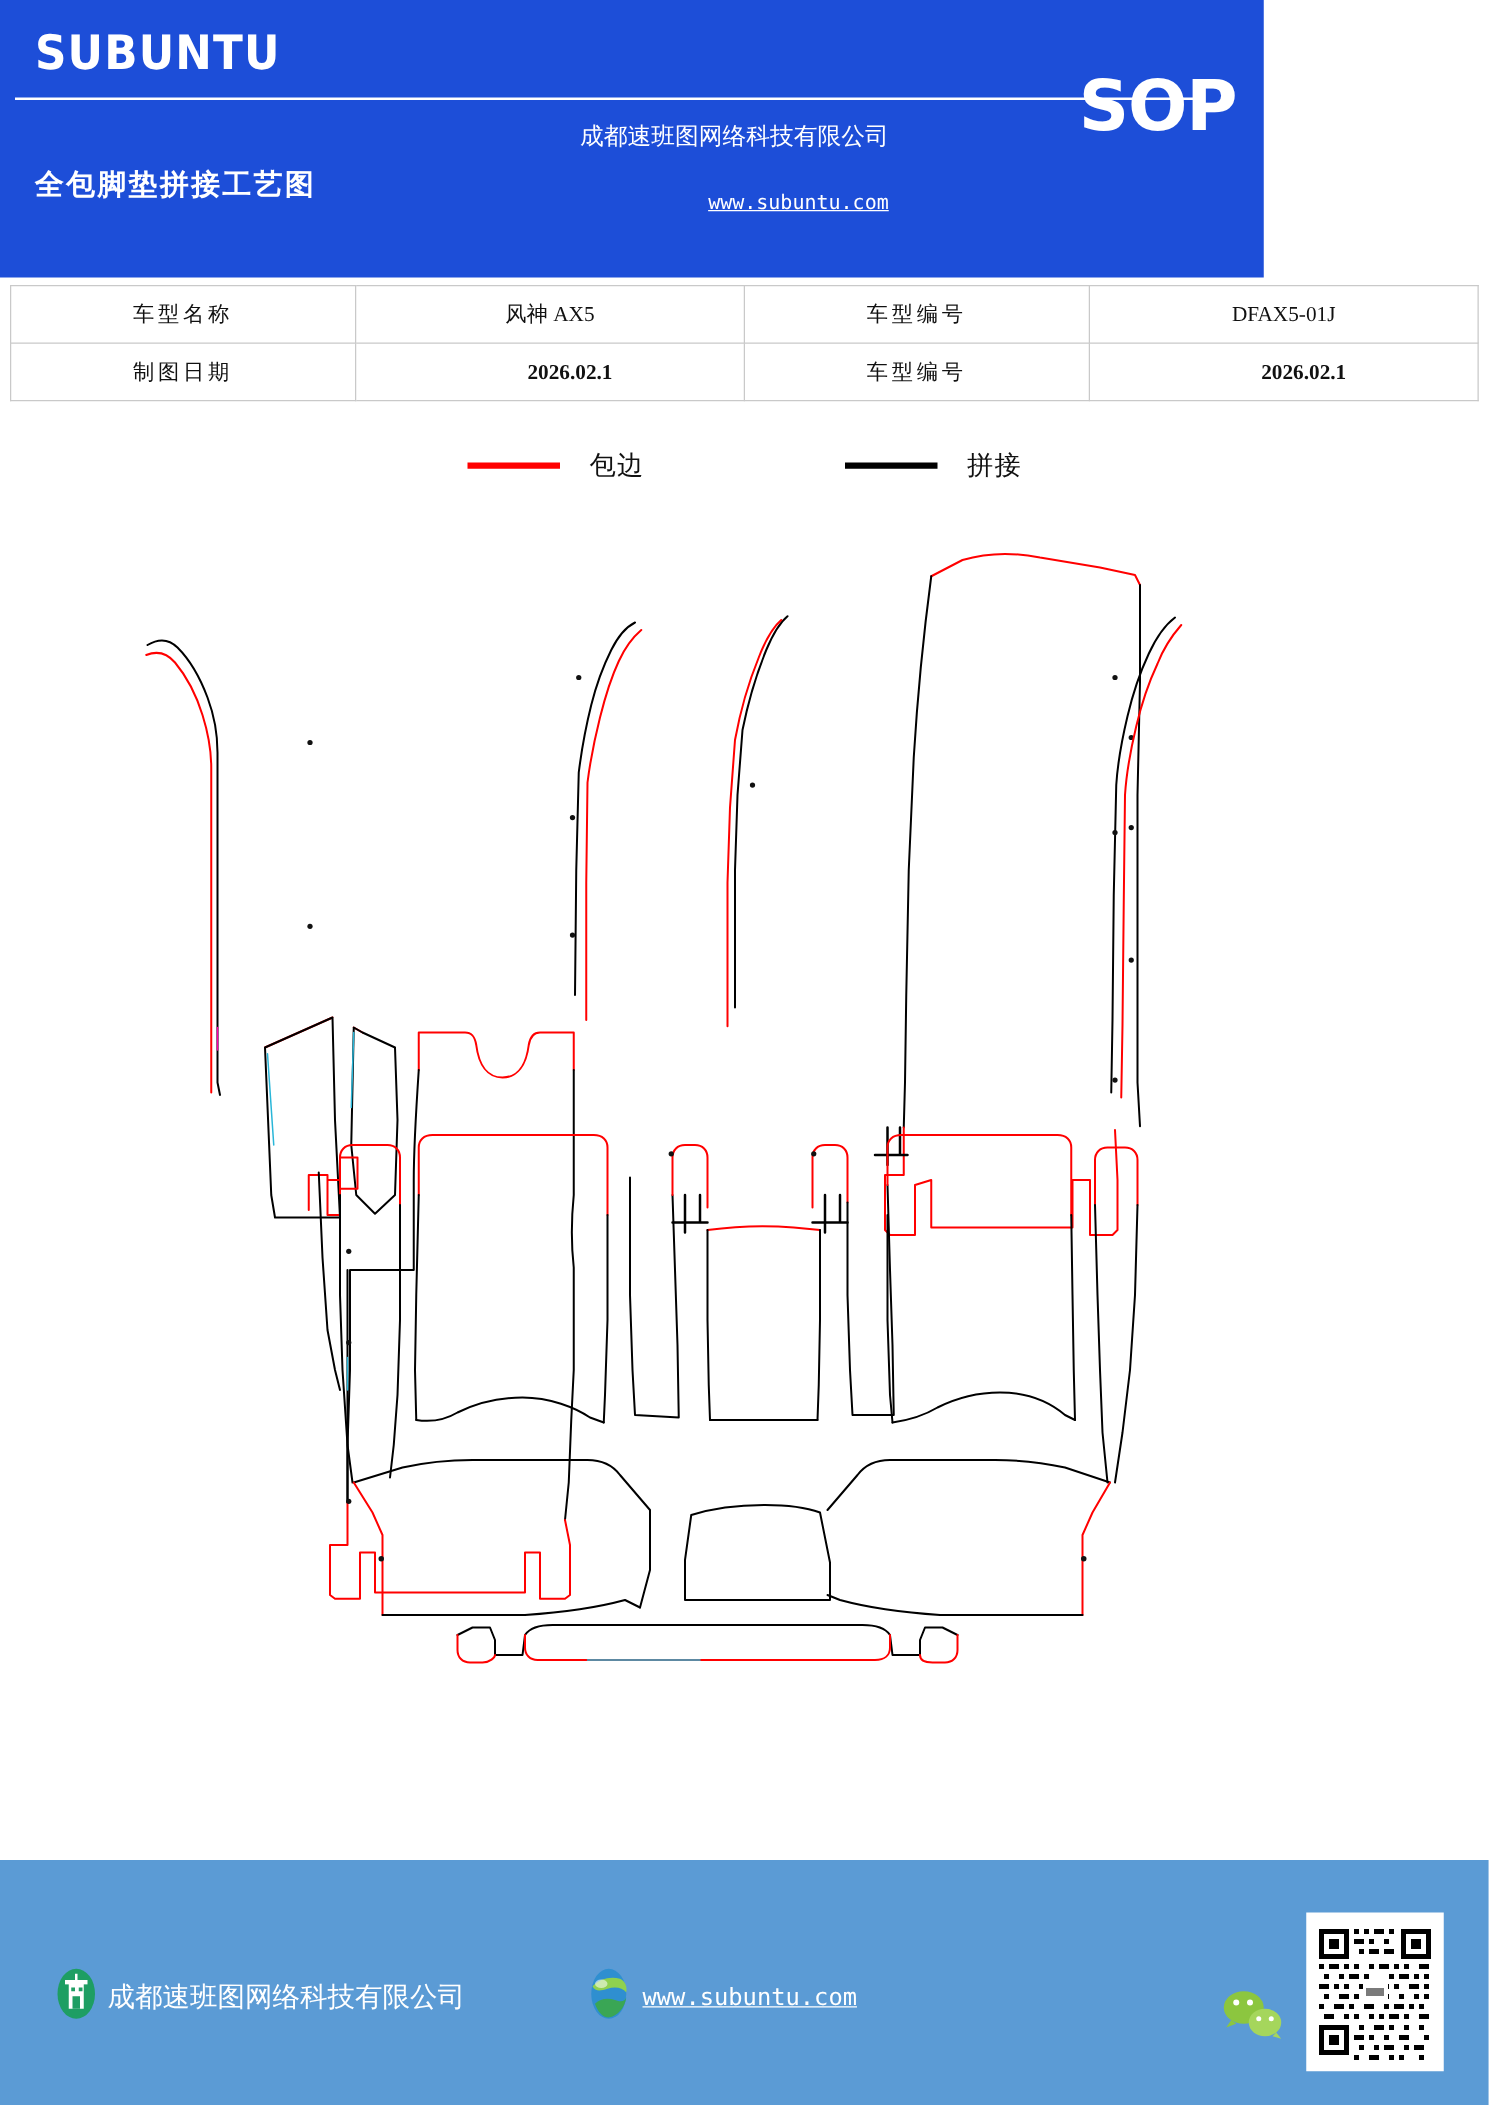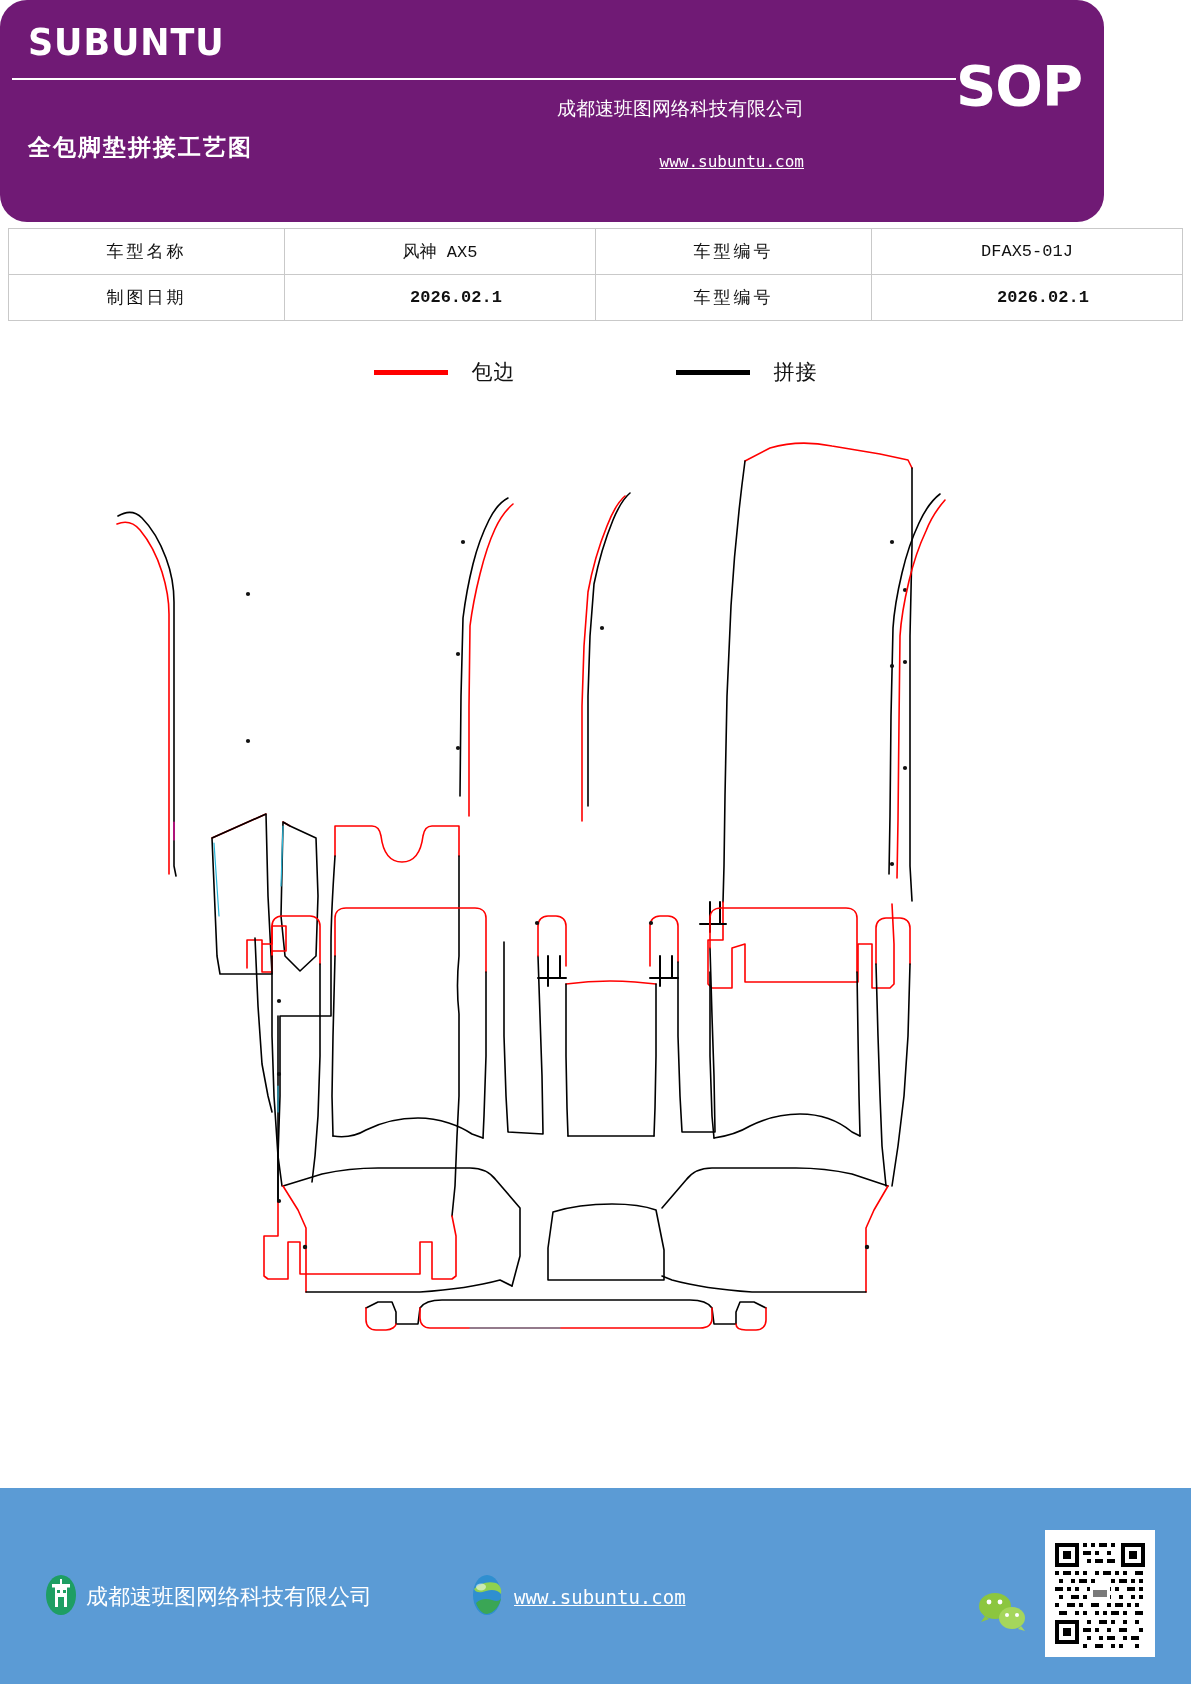--- a/index.html
+++ b/index.html
@@ -11,25 +11,24 @@
     width: 1191px;
     height: 1684px;
     font-family: "Liberation Sans", "DejaVu Sans", sans-serif;
     position: relative;
     overflow: hidden;
   }
 
   
   .header {
     position: relative;
-    width: 1104px;
+    width: 1011px;
     height: 222px;
-    background: #701a75;
+    background: #1d4ed8;
     box-sizing: border-box;
-    border-radius: 27px;
   }
   .brand-logo {
     position: absolute;
     left: 28px;
     top: 20px;
     font-family: "DejaVu Sans", sans-serif;
     font-weight: bold;
     font-size: 38px;
     letter-spacing: 1px;
     color: #ffffff;
@@ -103,21 +102,21 @@
     top: 228px;
     width: 1175px;
     border-collapse: collapse;
     table-layout: fixed;
   }
   .info-table td {
     border: 1px solid #c9c9c9;
     height: 45px;
     text-align: center;
     vertical-align: middle;
-    font-family: Liberation Mono, monospace;
+    font-family: Liberation Serif, serif;
     font-size: 17px;
     color: #111111;
     padding: 0;
   }
   .info-table td.lbl { width: 23.5%; letter-spacing: 3px; }
   .info-table td.val { width: 26.5%; }
   .info-table td.val-b { font-weight: bold; padding-left: 32px; }
 
   
   .legend {

